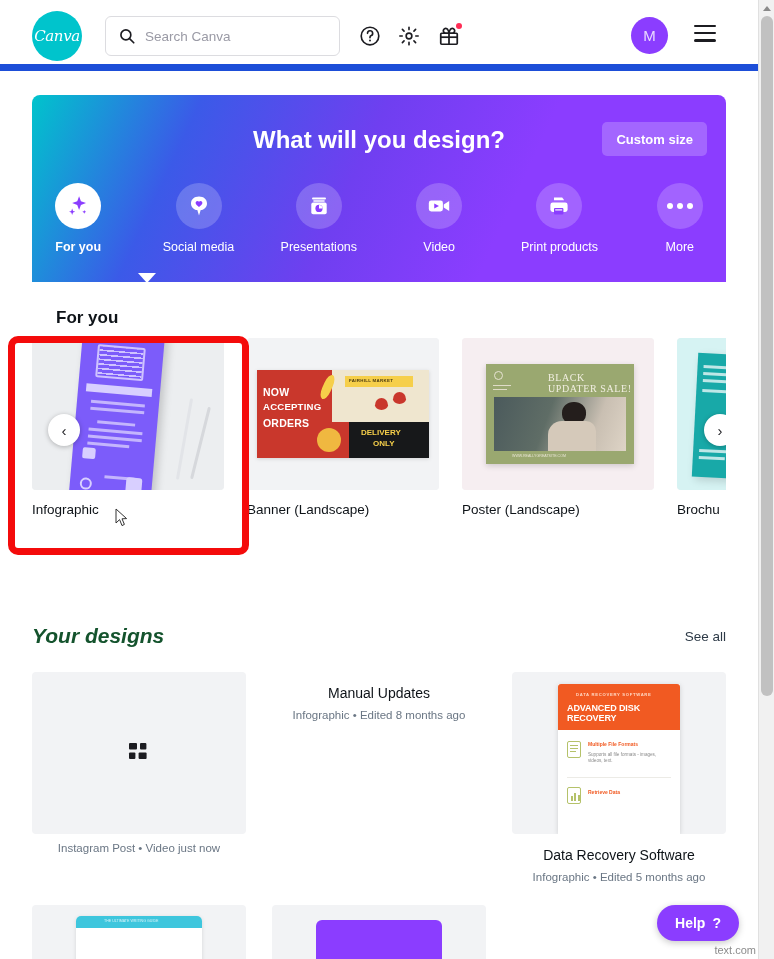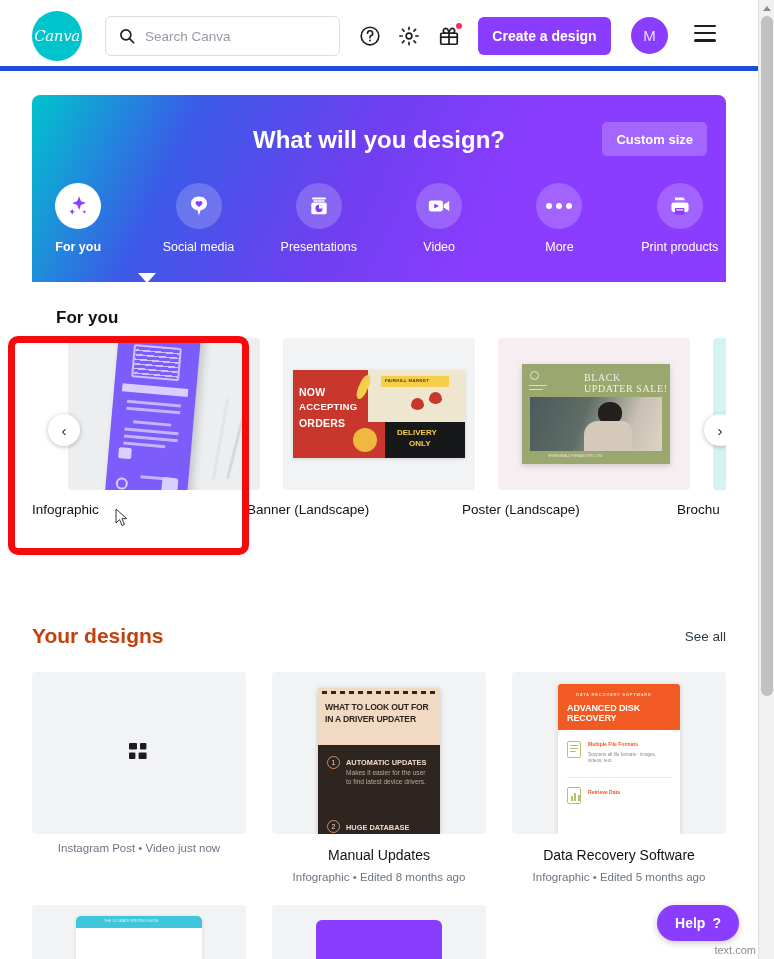--- a/index.html
+++ b/index.html
@@ -15,21 +15,21 @@
     background:#f1f1f1; border-left:1px solid #e0e0e0; }
   .scroll-up { position:absolute; top:0; left:0; width:16px; height:16px; background:#f1f1f1; }
   .scroll-up:after { content:""; position:absolute; left:4px; top:6px;
     border-left:4px solid transparent; border-right:4px solid transparent;
     border-bottom:5px solid #8a8a8a; }
   .scroll-thumb { position:absolute; top:16px; left:2px; width:12px; height:680px;
     background:#c1c1c1; border-radius:6px; }
 
   
   .header { position:absolute; left:0; top:0; width:758px; height:71px;
-    background:#fff; border-bottom:5px solid #1d4ed8; }
+    background:#fff; border-bottom:7px solid #1d4ed8; }
   .logo { position:absolute; left:32px; top:11px; width:50px; height:50px;
     border-radius:50%; background:#00c4cc; }
   .logo-text { position:absolute; left:0; top:0; width:50px; height:50px;
     display:flex; align-items:center; justify-content:center;
     font-family:"DejaVu Serif", serif; font-style:italic; font-size:15px;
     color:#fff; letter-spacing:-0.4px; }
 
   .search-box { position:absolute; left:105px; top:16px; width:235px; height:40px;
     border:1px solid #dcdce0; border-radius:6px; background:#fff;
     display:flex; align-items:center; }
@@ -90,21 +90,21 @@
     background:#fff; clip-path:polygon(50% 100%,0 0,100% 0); }
   .panel-title { position:absolute; left:24px; top:26px; font-size:17px;
     font-weight:bold; color:#0e1318; }
 
   
   .carousel { position:absolute; left:0; top:56px; width:694px; height:198px;
     overflow:hidden; }
   .track { position:absolute; left:0; top:0; display:flex; gap:23px; padding-left:0; }
   .tcard { width:192px; flex:0 0 192px; cursor:pointer; }
   .tthumb { width:192px; height:152px; background:#f2f3f5; border-radius:4px;
-    overflow:hidden; position:relative;margin-left:36px; }
+    overflow:hidden; position:relative; }
   .tlabel { margin-top:12px; font-size:13.5px; color:#0e1318; white-space:nowrap; }
 
   .arrow { position:absolute; width:32px; height:32px; border-radius:50%;
     background:#fff; box-shadow:0 1px 5px rgba(0,0,0,.26); top:76px;
     display:flex; align-items:center; justify-content:center; font-size:15px;
     color:#1c1c21; cursor:pointer; z-index:6; }
   .arrow-l { left:16px; }
   .arrow-r { right:-10px; }
 
   
@@ -169,21 +169,21 @@
 
   
   .redbox { position:absolute; left:8px; top:336px; width:241px; height:219px;
     border:7px solid #f40b0b; border-radius:10px; z-index:8; pointer-events:none; }
 
   
   .cursor { position:absolute; left:115px; top:508px; width:13px; height:19px; z-index:9; }
 
   
   .yd-title { position:absolute; left:32px; top:624px; font-size:21px; font-weight:bold;
-    color:#c2410c; }
+    color:#14532d;font-style:italic; }
   .see-all { position:absolute; right:48px; top:629px; font-size:13.5px; color:#2d3a47;
     cursor:pointer; }
 
   .dgrid { position:absolute; left:32px; top:672px; width:694px; display:grid;
     grid-template-columns:repeat(3,214px); gap:0 26px; }
   .dcard { width:214px; cursor:pointer; }
   .dthumb { width:214px; height:162px; background:#f2f3f5; border-radius:4px;
     position:relative; overflow:hidden; display:flex; align-items:center;
     justify-content:center; }
   .dname { margin-top:13px; text-align:center; font-size:14px; color:#0e1318; }
@@ -275,21 +275,20 @@
     <div class="hicon hicon-gift">
       <svg viewBox="0 0 24 24" fill="none" stroke="#1c1c21" stroke-width="1.9" width="22" height="22">
         <rect x="3" y="9" width="18" height="12" rx="1"></rect>
         <line x1="3" y1="13.3" x2="21" y2="13.3"></line>
         <line x1="12" y1="9" x2="12" y2="21"></line>
         <path d="M12 9C12 9 9.6 9 8.3 9A2.6 2.6 0 1 1 10.6 5c1 .8 1.4 4 1.4 4zM12 9s2.4 0 3.7 0A2.6 2.6 0 1 0 13.4 5c-1 .8-1.4 4-1.4 4z"></path>
       </svg>
       <span class="gift-dot"></span>
     </div>
 
-    <div class="create-btn">Create a design</div>
 
     <div class="avatar">M</div>
 
     <div class="burger">
       <span></span>
         <span></span>
         <span></span>
     </div>
   </div>
 
@@ -339,39 +338,39 @@
             <rect x="2.6" y="7" width="13" height="10" rx="2.2"></rect>
             <path d="M16.4 10.6 21.4 7.4v9.2l-5-3.2z"></path>
             <path d="M7.6 9.8l4.4 2.2-4.4 2.2z" fill="#8b3dff"></path>
           </svg>
         </div>
         <div class="cat-label">Video</div>
       </div>
 
       <div class="cat">
         <div class="cat-circle">
-          <span class="dots3">
-              <i></i>
-              <i></i>
-              <i></i>
-            </span>
-        </div>
-        <div class="cat-label">More</div>
-      </div>
-
-      <div class="cat">
-        <div class="cat-circle">
           <svg width="24" height="24" viewBox="0 0 24 24" fill="#fff">
             <rect x="3.4" y="8.6" width="17.2" height="9.4" rx="2.4"></rect>
             <path d="M7 3.6h8.2l2 2.6H7z"></path>
             <rect x="7" y="14" width="9.4" height="6.6" rx="1" fill="#8b3dff"></rect>
             <rect x="8.2" y="15.3" width="7" height="1.2" fill="#fff"></rect>
           </svg>
         </div>
         <div class="cat-label">Print products</div>
+      </div>
+
+      <div class="cat">
+        <div class="cat-circle">
+          <span class="dots3">
+              <i></i>
+              <i></i>
+              <i></i>
+            </span>
+        </div>
+        <div class="cat-label">More</div>
       </div>
 
     </div>
   </div>
 
   <div class="panel">
     <div class="panel-notch"></div>
     <div class="panel-title">For you</div>
 
     <div class="carousel">
@@ -488,32 +487,20 @@
           <rect x="2" y="2" width="8" height="6.4" rx="1"></rect>
           <rect x="13" y="2" width="6.4" height="6.4" rx="1"></rect>
           <rect x="2" y="11.6" width="6.4" height="6.4" rx="1"></rect>
           <rect x="11.6" y="11.6" width="8" height="6.4" rx="1"></rect>
         </svg>
       </div>
       <div class="dmeta">Instagram Post • Video just now</div>
     </div>
 
     <div class="dcard">
-      <div class="dthumb">
-        <div class="art-nb">
-          <div class="top"></div>
-          <div class="perf"></div>
-          <div class="t1">WHAT TO LOOK OUT FOR<br>IN A DRIVER UPDATER</div>
-          <div class="num" style="left:9px;top:68px">1</div>
-          <div class="h2" style="left:28px;top:70px">AUTOMATIC UPDATES</div>
-          <div class="p2" style="left:28px;top:81px;width:86px">Makes it easier for the user to find latest device drivers.</div>
-          <div class="num" style="left:9px;top:132px">2</div>
-          <div class="h2" style="left:28px;top:135px">HUGE DATABASE</div>
-        </div>
-      </div>
       <div class="dname">Manual Updates</div>
       <div class="dmeta">Infographic • Edited 8 months ago</div>
     </div>
 
     <div class="dcard">
       <div class="dthumb">
         <div class="art-dr">
           <div class="hdr"></div>
           <div class="small">DATA RECOVERY SOFTWARE</div>
           <div class="big">ADVANCED DISK RECOVERY</div>

